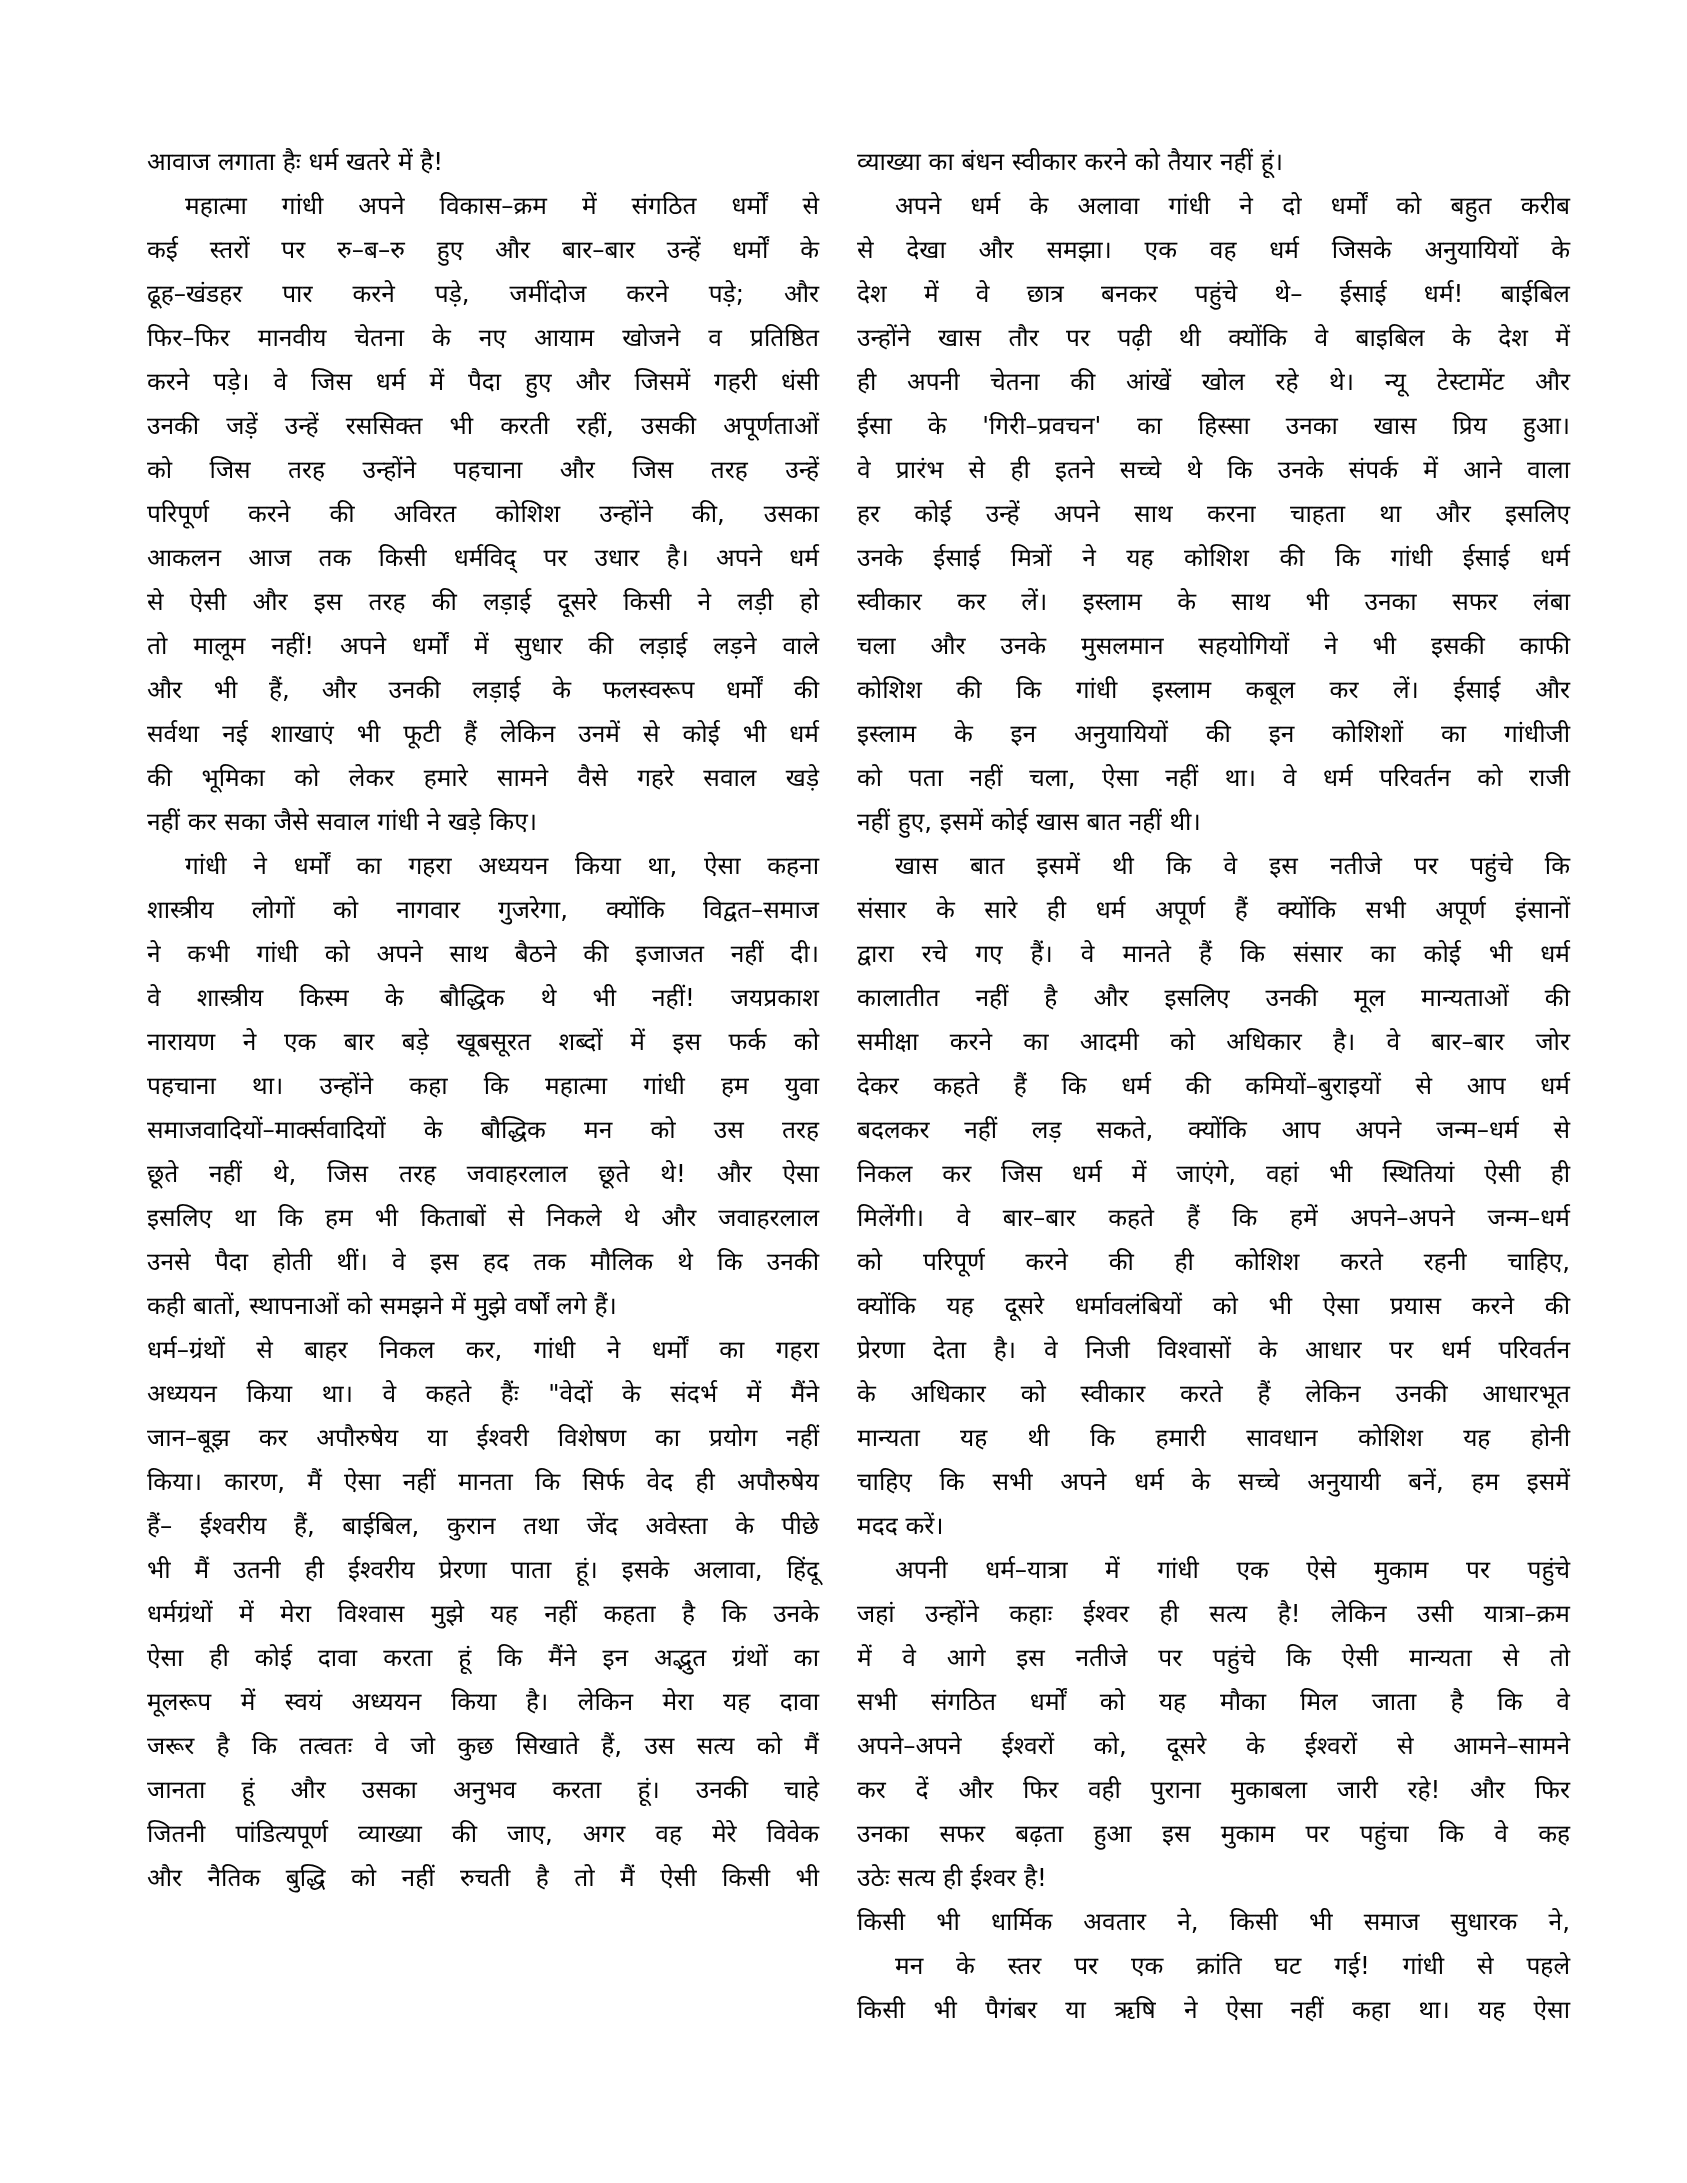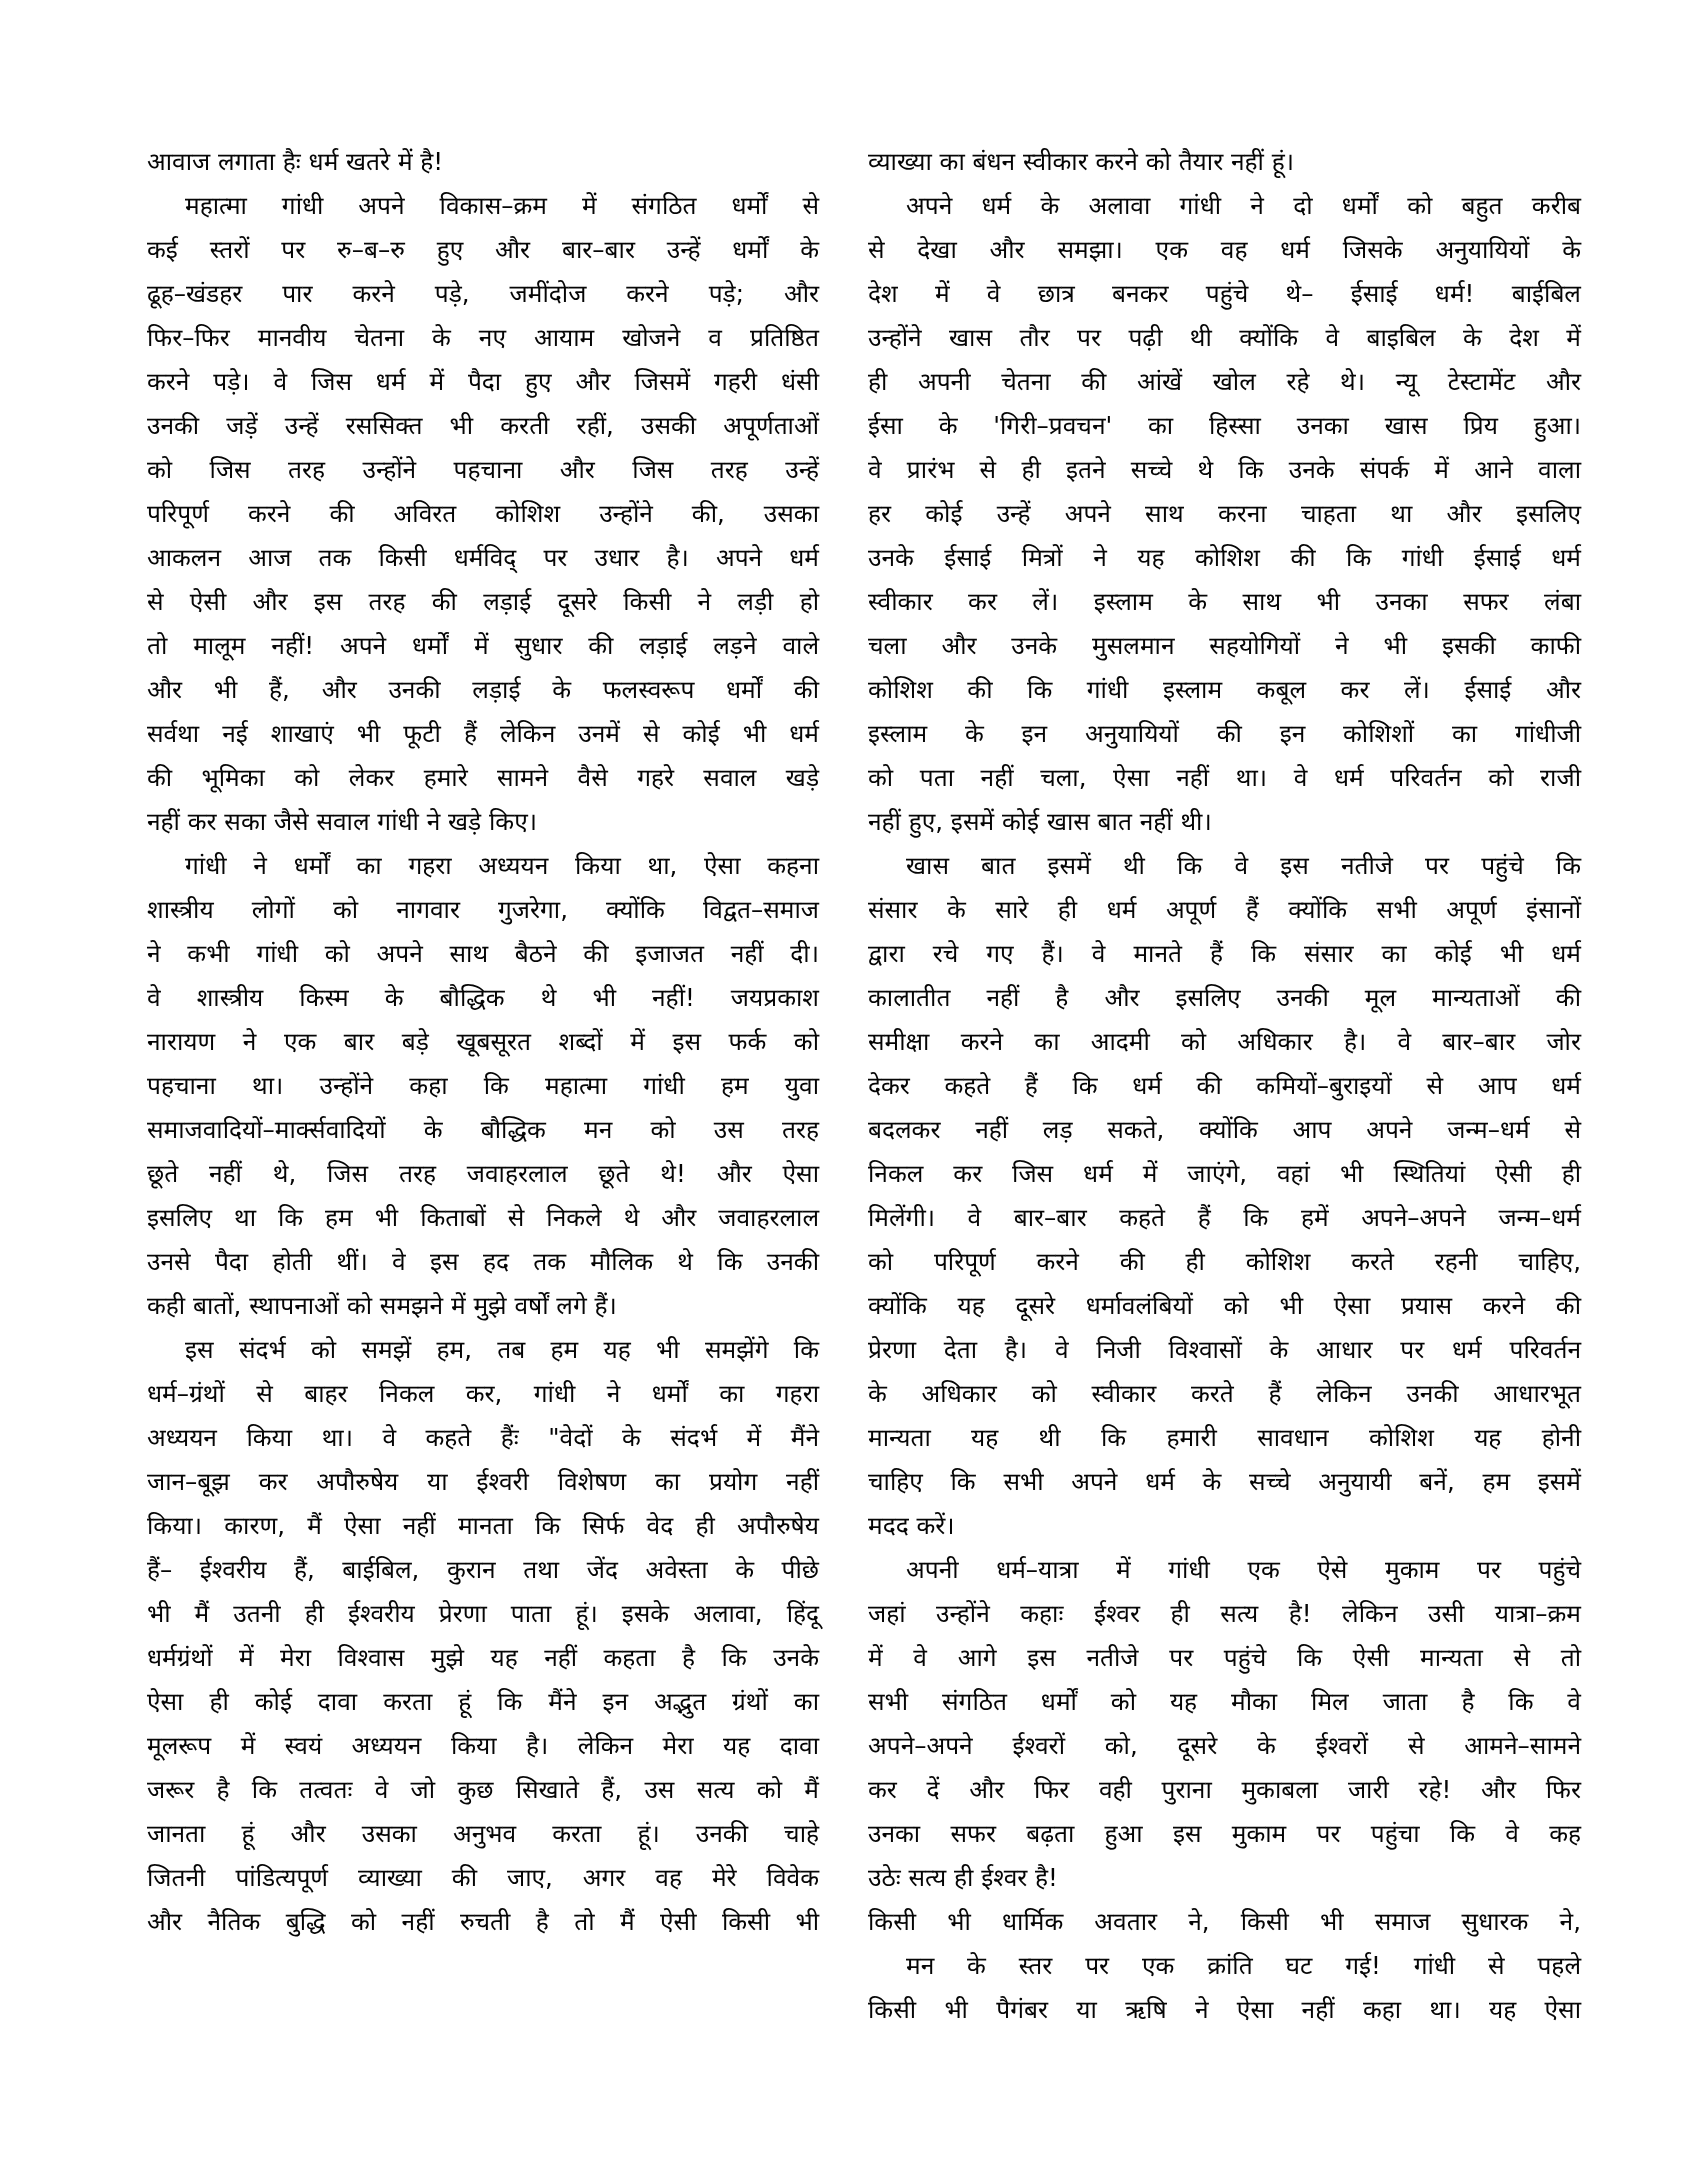--- a/index.html
+++ b/index.html
@@ -14,21 +14,21 @@
     background: #ffffff;
     font-family: "DejaVu Sans", sans-serif;
     color: #050505;
     overflow: hidden;
   }
   .columns {
     position: absolute;
     left: 147px;
     top: 140px;
     display: flex;
-    gap: 49px;
+    gap: 38px;
   }
   .col {
     display: block;
   }
   .col-left  { width: 672px; }
   .col-right { width: 713px; }
   .line {
     font-size: 24.5px;
     line-height: 44px;
     min-height: 44px;
@@ -69,21 +69,20 @@
         <div class="line">शास्त्रीय लोगों को नागवार गुजरेगा, क्योंकि विद्वत–समाज</div>
         <div class="line">ने कभी गांधी को अपने साथ बैठने की इजाजत नहीं दी।</div>
         <div class="line">वे शास्त्रीय किस्म के बौद्धिक थे भी नहीं! जयप्रकाश</div>
         <div class="line">नारायण ने एक बार बड़े खूबसूरत शब्दों में इस फर्क को</div>
         <div class="line">पहचाना था। उन्होंने कहा कि महात्मा गांधी हम युवा</div>
         <div class="line">समाजवादियों–मार्क्सवादियों के बौद्धिक मन को उस तरह</div>
         <div class="line">छूते नहीं थे, जिस तरह जवाहरलाल छूते थे! और ऐसा</div>
         <div class="line">इसलिए था कि हम भी किताबों से निकले थे और जवाहरलाल</div>
         <div class="line">उनसे पैदा होती थीं। वे इस हद तक मौलिक थे कि उनकी</div>
         <div class="line end">कही बातों, स्थापनाओं को समझने में मुझे वर्षों लगे हैं।</div>
-        <div class="line indent">इस संदर्भ को समझें हम, तब हम यह भी समझेंगे कि</div>
         <div class="line">धर्म–ग्रंथों से बाहर निकल कर, गांधी ने धर्मों का गहरा</div>
         <div class="line">अध्ययन किया था। वे कहते हैंः "वेदों के संदर्भ में मैंने</div>
         <div class="line">जान–बूझ कर अपौरुषेय या ईश्वरी विशेषण का प्रयोग नहीं</div>
         <div class="line">किया। कारण, मैं ऐसा नहीं मानता कि सिर्फ वेद ही अपौरुषेय</div>
         <div class="line">हैं– ईश्वरीय हैं, बाईबिल, कुरान तथा जेंद अवेस्ता के पीछे</div>
         <div class="line">भी मैं उतनी ही ईश्वरीय प्रेरणा पाता हूं। इसके अलावा, हिंदू</div>
         <div class="line">धर्मग्रंथों में मेरा विश्वास मुझे यह नहीं कहता है कि उनके</div>
         <div class="line">ऐसा ही कोई दावा करता हूं कि मैंने इन अद्भुत ग्रंथों का</div>
         <div class="line">मूलरूप में स्वयं अध्ययन किया है। लेकिन मेरा यह दावा</div>
         <div class="line">जरूर है कि तत्वतः वे जो कुछ सिखाते हैं, उस सत्य को मैं</div>

